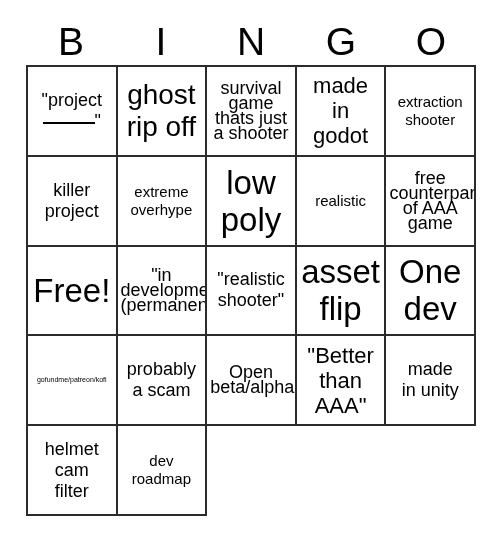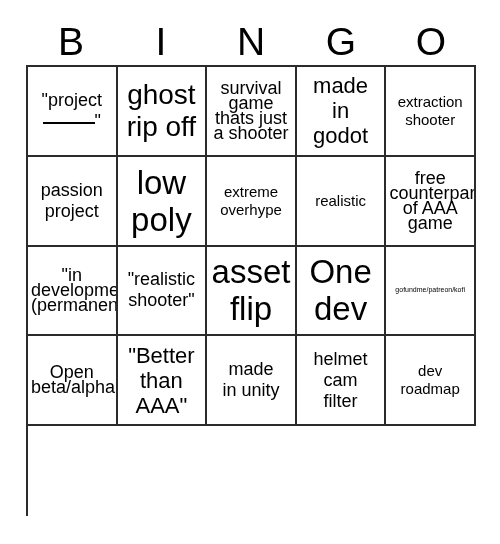--- a/index.html
+++ b/index.html
@@ -128,61 +128,68 @@
         <span class="cell-text">made
 in
 godot</span>
       </div>
 
     <div class="cell fs-sm">
         <span class="cell-text">extraction
 shooter</span>
       </div>
     <div class="cell fs-md">
-        <span class="cell-text">passion
+        <span class="cell-text">killer
 project</span>
+      </div>
+    <div class="cell fs-sm">
+        <span class="cell-text">extreme
+overhype</span>
       </div>
     <div class="cell fs-xxl">
         <span class="cell-text">low
 poly</span>
-      </div>
-    <div class="cell fs-sm">
-        <span class="cell-text">extreme
-overhype</span>
       </div>
 
     <div class="cell fs-sm">
         <span class="cell-text">realistic</span>
       </div>
     <div class="cell fs-xs">
         <span class="cell-text">free
 counterpart
 of AAA
 game</span>
       </div>
+    <div class="cell fs-xxl">
+        <span class="cell-text">Free!</span>
+      </div>
     <div class="cell fs-xs">
         <span class="cell-text">"in
 development"
 (permanently)</span>
       </div>
     <div class="cell fs-md">
         <span class="cell-text">"realistic
 shooter"</span>
       </div>
 
     <div class="cell fs-xxl">
         <span class="cell-text">asset
 flip</span>
       </div>
     <div class="cell fs-xxl">
         <span class="cell-text">One
 dev</span>
       </div>
     <div class="cell fs-xxs">
         <span class="cell-text">gofundme/patreon/kofi</span>
+      </div>
+    <div class="cell fs-md">
+        <span class="cell-text">probably
+a scam</span>
       </div>
 
     <div class="cell fs-xs">
         <span class="cell-text">Open
 beta/alpha</span>
       </div>
     <div class="cell fs-lg">
         <span class="cell-text">"Better
 than
 AAA"</span>

